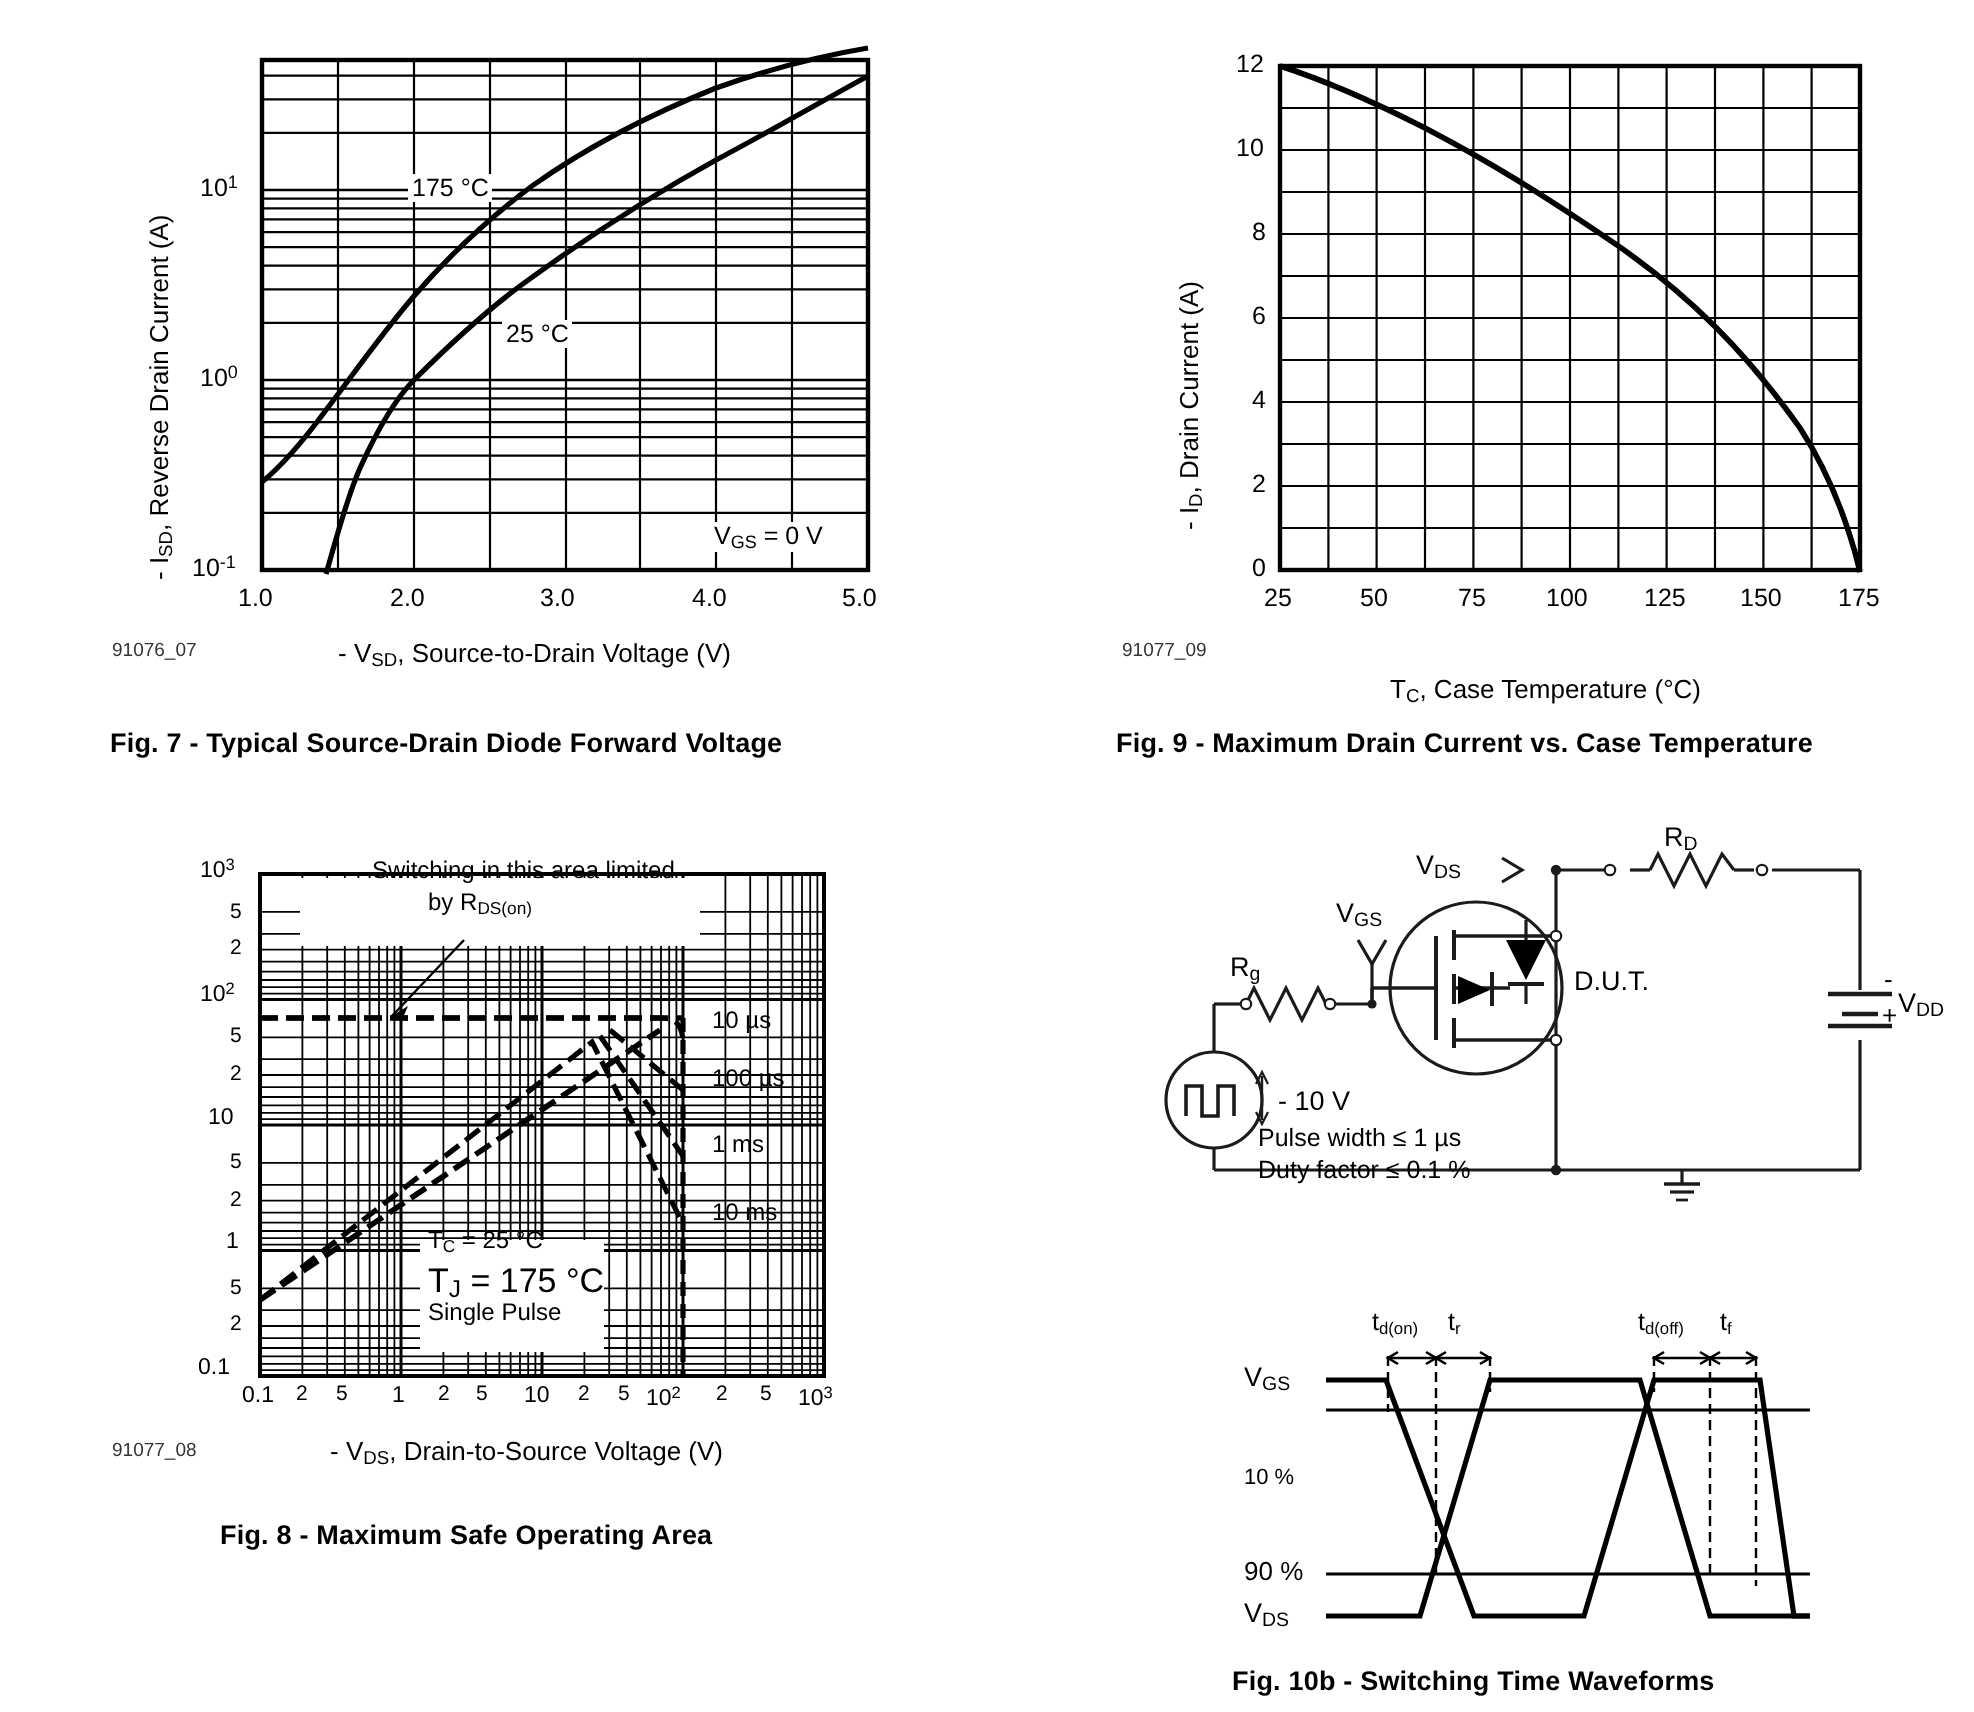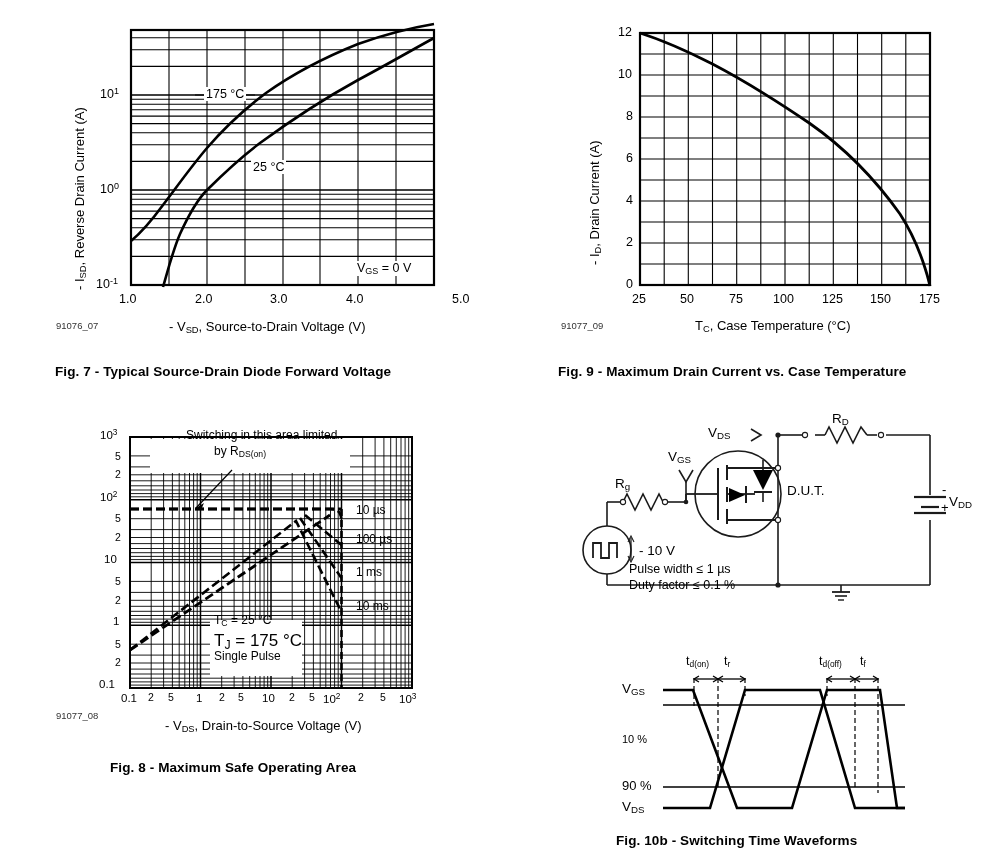--- a/index.html
+++ b/index.html
@@ -88,21 +88,21 @@
   <div class="note" style="left:355px;top:261px;background:#fff;padding:0 2px;">V<sub>GS</sub> = 0 V</div>
 
   <div class="tick" style="left:100px;top:86px;">10<sup>1</sup></div>
   <div class="tick" style="left:100px;top:181px;">10<sup>0</sup></div>
   <div class="tick" style="left:96px;top:276px;">10<sup>-1</sup></div>
 
   <div class="tick" style="left:119px;top:292px;">1.0</div>
   <div class="tick" style="left:195px;top:292px;">2.0</div>
   <div class="tick" style="left:270px;top:292px;">3.0</div>
   <div class="tick" style="left:346px;top:292px;">4.0</div>
-  <div class="tick" style="left:421px;top:292px;margin-left:31px;">5.0</div>
+  <div class="tick" style="left:421px;top:292px;">5.0</div>
 
   <div class="axlabel" style="left:169px;top:319px;">
     - V<sub>SD</sub>, Source-to-Drain Voltage (V)
   </div>
   <div class="code" style="left:56px;top:320px;">91076_07</div>
   <div class="cap" style="left:55px;top:364px;">Fig. 7 - Typical Source-Drain Diode Forward Voltage</div>
 </div>
 
 <div class="fig" id="fig9" style="left:505px;top:0;width:482px;height:390px;">
 
@@ -156,21 +156,21 @@
   <div class="tick" style="left:121px;top:277px;">0</div>
 
   <div class="tick" style="left:127px;top:292px;">25</div>
   <div class="tick" style="left:175px;top:292px;">50</div>
   <div class="tick" style="left:224px;top:292px;">75</div>
   <div class="tick" style="left:268px;top:292px;">100</div>
   <div class="tick" style="left:317px;top:292px;">125</div>
   <div class="tick" style="left:365px;top:292px;">150</div>
   <div class="tick" style="left:414px;top:292px;">175</div>
 
-  <div class="axlabel" style="left:190px;top:318px;text-align:right;">
+  <div class="axlabel" style="left:190px;top:337px;text-align:right;">
     T<sub>C</sub>, Case Temperature (°C)
   </div>
   <div class="code" style="left:56px;top:320px;">91077_09</div>
   <div class="cap" style="left:53px;top:364px;">Fig. 9 - Maximum Drain Current vs. Case Temperature</div>
 </div>
 
 <div class="fig" id="fig8" style="left:0;top:410px;width:470px;height:400px;">
 
   <svg width="470" height="290" style="position:absolute;left:0;top:12px;">
     <defs>
@@ -320,21 +320,21 @@
   <div class="tick" style="left:289px;top:281px;font-size:10.5px;">2</div>
   <div class="tick" style="left:309px;top:281px;font-size:10.5px;">5</div>
   <div class="tick" style="left:323px;top:282px;font-size:11.5px;">10<sup>2</sup></div>
   <div class="tick" style="left:358px;top:281px;font-size:10.5px;">2</div>
   <div class="tick" style="left:380px;top:281px;font-size:10.5px;">5</div>
   <div class="tick" style="left:399px;top:282px;font-size:11.5px;">10<sup>3</sup></div>
 
   <div class="axlabel" style="left:165px;top:308px;">
     - V<sub>DS</sub>, Drain-to-Source Voltage (V)
   </div>
-  <div class="code" style="left:56px;top:300px;text-align:center;">91077_08</div>
+  <div class="code" style="left:56px;top:310px;text-align:center;">91077_08</div>
   <div class="cap" style="left:110px;top:350px;">Fig. 8 - Maximum Safe Operating Area</div>
 </div>
 
 <div class="fig" id="fig10a" style="left:505px;top:410px;width:482px;height:220px;">
   <svg width="482" height="200" style="position:absolute;left:0;top:0;">
     <g stroke="#1b1b1b" fill="none" stroke-width="1.6">
 
       <line x1="273" y1="25" x2="300" y2="25"></line>
       <line x1="310" y1="25" x2="320" y2="25"></line>
       <path d="M320,25 L324,17 L332,33 L340,17 L348,33 L356,17 L362,25"></path>

